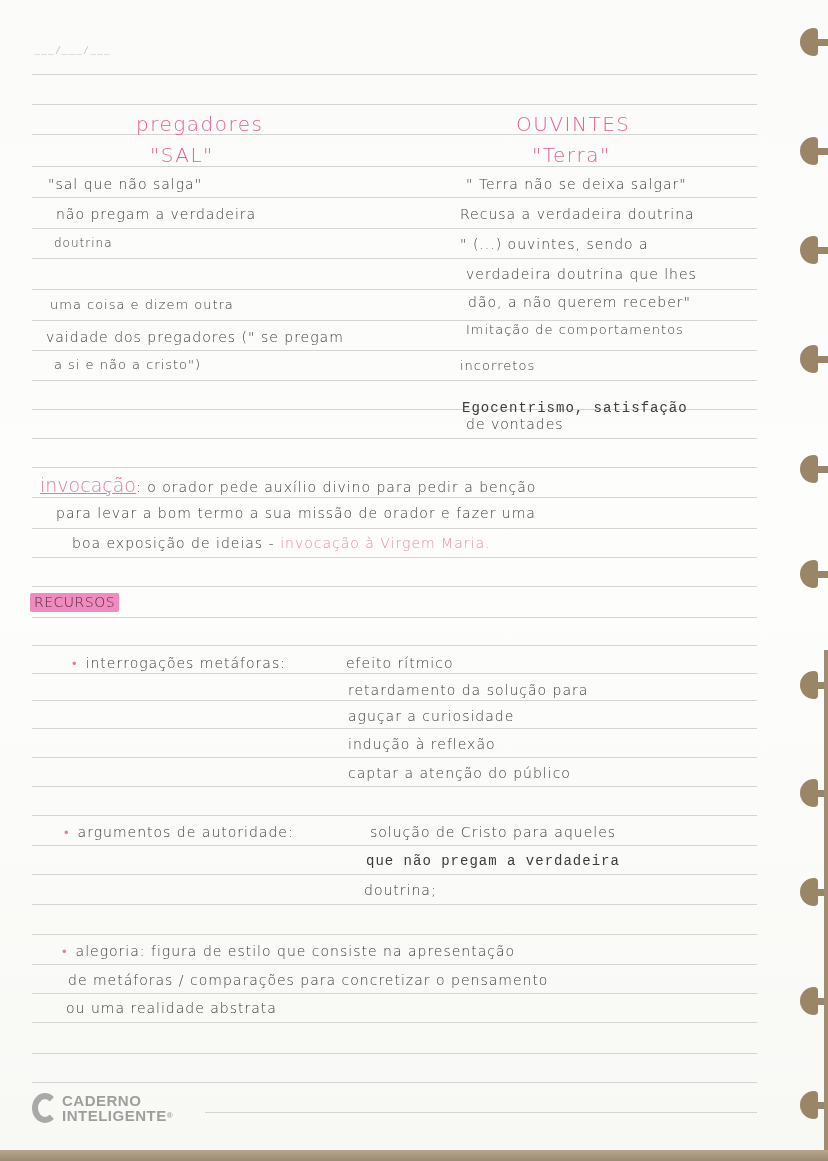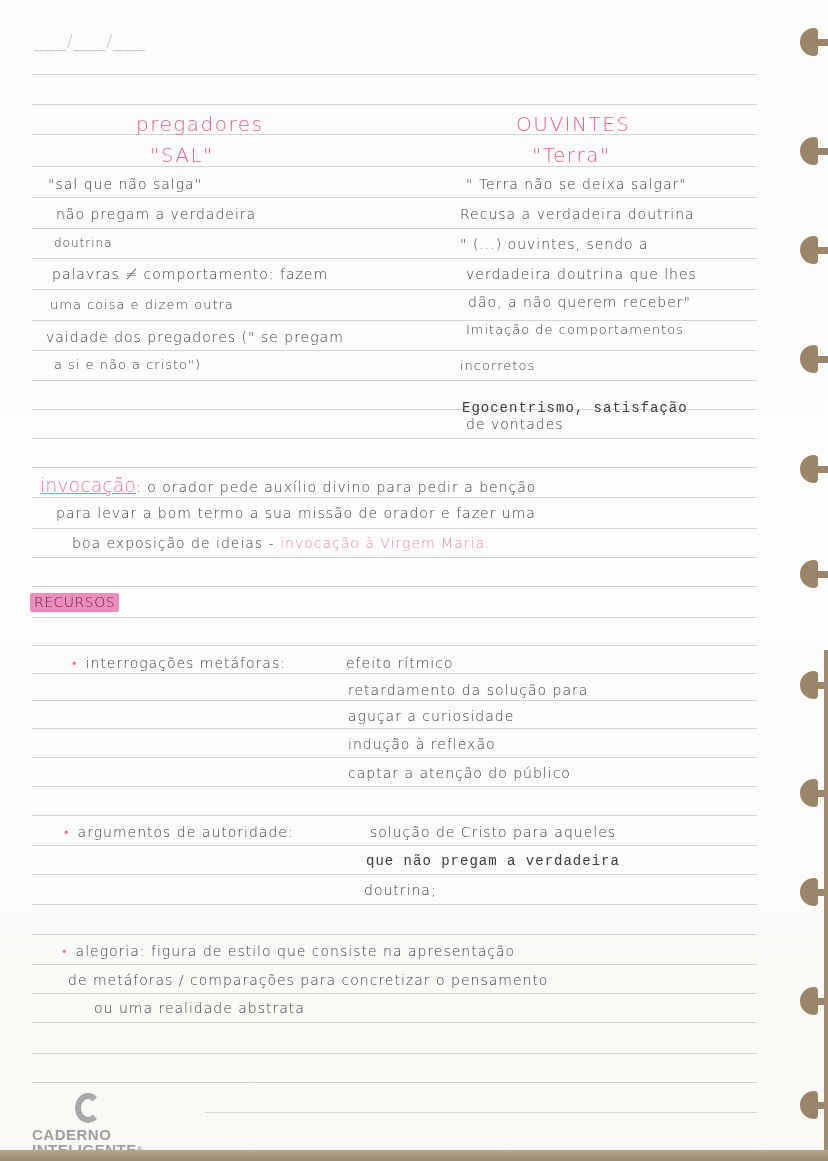--- a/index.html
+++ b/index.html
@@ -12,22 +12,22 @@
     }
     .page {
       position: absolute; left: 0; top: 0; width: 828px; height: 1150px;
       background: linear-gradient(180deg, #fbfbf9 0%, #fdfdfc 50%, #f8f8f5 100%);
     }
     .bottom-edge {
       position: absolute; left: 0; top: 1150px; width: 828px; height: 11px;
       background: linear-gradient(180deg, #b7a58c, #9b8a72);
     }
     .date {
-      position: absolute; left: 34px; top: 30px;
-      font-family: Liberation Serif, serif; font-size: 20px; color: #c8c8c8;
+      position: absolute; left: 34px; top: 46px;
+      font-family: Liberation Mono, monospace; font-size: 10px; color: #c8c8c8;
       letter-spacing: 1px;
     }
     .rule {
       position: absolute; left: 32px; width: 725px; height: 1px; background: #d4d4d2;
     }
     .hw {
       position: absolute; font-size: 14px; white-space: nowrap; letter-spacing: 1px;
       color: #3c3c3c; font-family: "DejaVu Sans", sans-serif; font-weight: 300;
     }
     .pink { color: #e0609a; }
@@ -50,21 +50,21 @@
       position: absolute; left: 6px; top: 0; width: 18px; height: 28px;
       background: #9a8567; border-radius: 14px 4px 4px 14px;
     }
     .ring .bar {
       position: absolute; left: 20px; top: 11px; width: 14px; height: 7px; background: #9a8567;
     }
     .spine {
       position: absolute; right: 0; top: 650px; width: 4px; height: 500px; background: #a08c6e;
     }
     .logo {
-      position: absolute; left: 32px; top: 1093px; display: flex; align-items: center; gap: 4px; flex-direction: column;
+      position: absolute; left: 32px; top: 1093px; display: flex; align-items: center; gap: 4px;
     }
     .logo-c {
       width: 26px; height: 30px; border: 6px solid #a9a9a9; border-right-color: transparent;
       border-radius: 50%;
     }
     .logo-text {
       font-family: "Liberation Sans", sans-serif; font-weight: bold; color: #9e9e9e;
       font-size: 15px; line-height: 15px; letter-spacing: 0.5px;
     }
   </style>
@@ -112,21 +112,20 @@
       <div class="rule" style="top: 1053px;"></div>
       <div class="rule" style="top: 1082px;"></div>
       <div class="rule" style="top: 1112px; left: 205px; width: 552px;"></div>
     </div>
 
   <div class="hw pink head" style="left:136px;top:112px;">pregadores</div>
   <div class="hw pink head" style="left:150px;top:143px;">"SAL"</div>
   <div class="hw" style="left:48px;top:176px;">"sal que não salga"</div>
   <div class="hw" style="left:56px;top:206px;">não pregam a verdadeira</div>
   <div class="hw" style="left:54px;top:236px;font-size:12px;">doutrina</div>
-  <div class="hw" style="left:52px;top:266px;">palavras ≠ comportamento: fazem</div>
   <div class="hw" style="left:50px;top:297px;font-size:13px;">uma coisa e dizem outra</div>
   <div class="hw" style="left:46px;top:329px;">vaidade dos pregadores (" se pregam</div>
   <div class="hw" style="left:54px;top:357px;font-size:13px;">a si e não a cristo")</div>
 
   <div class="hw pink head" style="left:516px;top:112px;">OUVINTES</div>
   <div class="hw pink head" style="left:532px;top:143px;">"Terra"</div>
   <div class="hw" style="left:466px;top:176px;">" Terra não se deixa salgar"</div>
   <div class="hw" style="left:460px;top:206px;">Recusa a verdadeira doutrina</div>
   <div class="hw" style="left:460px;top:236px;">" (...) ouvintes, sendo a</div>
   <div class="hw" style="left:466px;top:266px;">verdadeira doutrina que lhes</div>
@@ -162,21 +161,21 @@
     <span class="bullet">•</span><span>argumentos de autoridade:</span>
   </div>
   <div class="hw" style="left:370px;top:824px;">solução de Cristo para aqueles</div>
   <div class="hw" style="left:366px;top:853px;font-family:Liberation Mono, monospace;">que não pregam a verdadeira</div>
   <div class="hw" style="left:364px;top:882px;">doutrina;</div>
 
   <div class="hw" style="left:62px;top:943px;">
     <span class="bullet">•</span><span>alegoria: figura de estilo que consiste na apresentação</span>
   </div>
   <div class="hw" style="left:68px;top:972px;">de metáforas / comparações para concretizar o pensamento</div>
-  <div class="hw" style="left:66px;top:1000px;margin-left:28px;">ou uma realidade abstrata</div>
+  <div class="hw" style="left:66px;top:1000px;">ou uma realidade abstrata</div>
 
   <div class="logo">
     <div class="logo-c"></div>
     <div class="logo-text">
       <div>CADERNO</div>
       <div><span>INTELIGENTE</span><span style="font-size:8px;vertical-align:top;">®</span></div>
     </div>
   </div>
 
   <div class="rings" id="rings">

